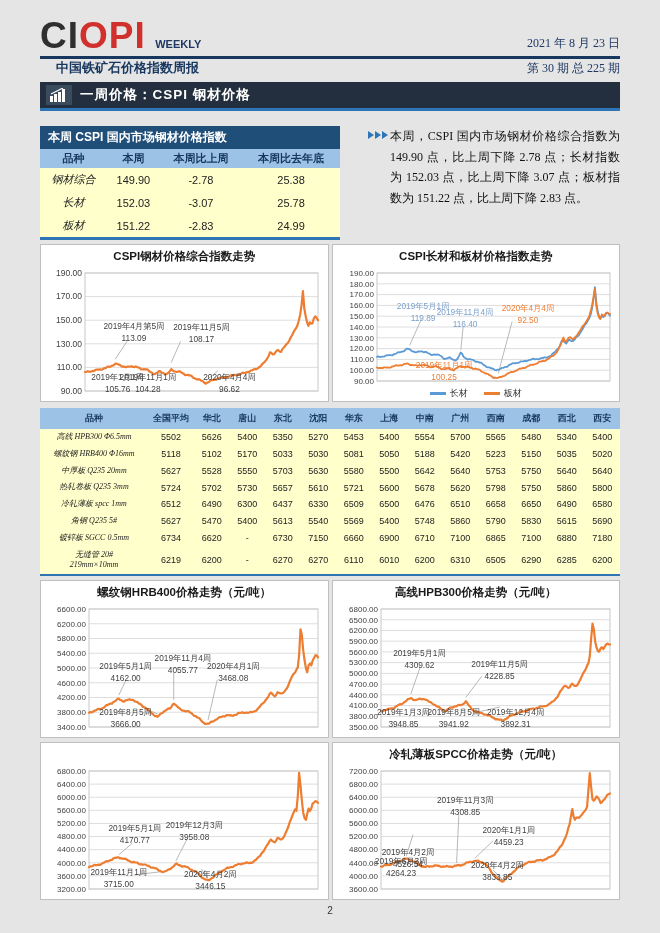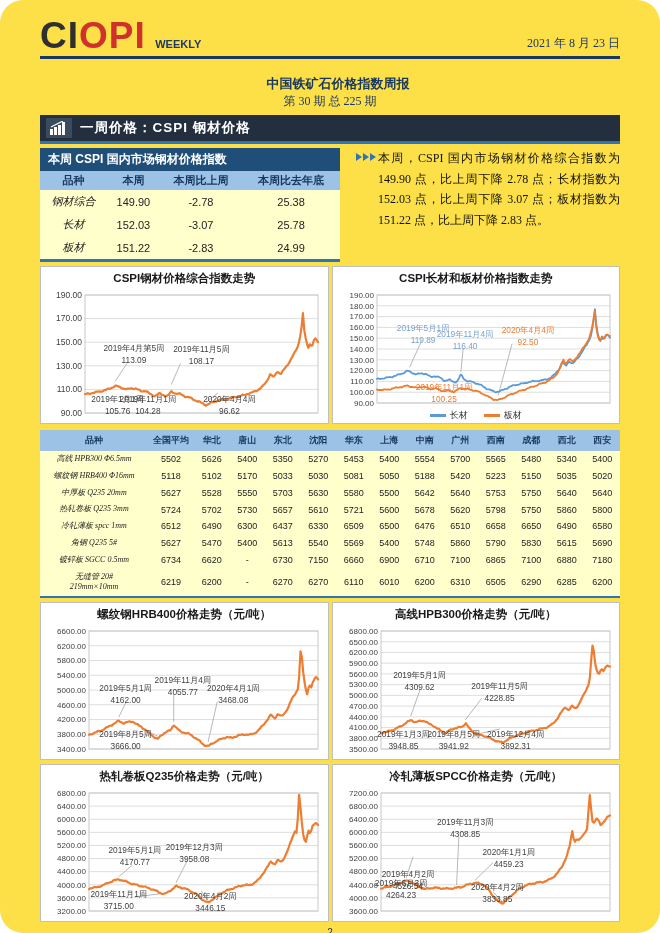--- a/index.html
+++ b/index.html
@@ -1,35 +1,35 @@
 <!DOCTYPE html>
 <html><head>
 <meta charset="utf-8">
 <style>
   html,body{margin:0;padding:0;background:#fff;}
   .page{width:660px;height:933px;box-sizing:border-box;padding:10px 40px 0 40px;
-        font-family:"Liberation Sans",sans-serif;position:relative;background:#fde047;overflow:hidden;border-radius:23px;}
+        font-family:"Liberation Sans",sans-serif;position:relative;background:#e5e5e5;overflow:hidden;}
   
   .logo-row{display:flex;justify-content:space-between;align-items:flex-end;height:44px;}
   .logo{line-height:1;}
   .logo-dark{color:#2f2f2f;font-size:37px;font-weight:bold;letter-spacing:1px;}
   .logo-red{color:#d0312d;font-size:37px;font-weight:bold;letter-spacing:1px;}
   .logo-weekly{font-size:11px;color:#1f3864;font-weight:bold;margin-left:5px;}
   .hdr-date{font-size:12px;color:#1f3864;font-family:"Liberation Serif",serif;padding-bottom:2px;}
   .rule{height:3px;background:#17375e;margin-top:2px;}
-  .sub-row{display:flex;justify-content:space-between;align-items:center;padding:16px 0 5px 0;flex-direction:column;}
+  .sub-row{display:flex;justify-content:space-between;align-items:center;padding:0 0 5px 0;}
   .pub{font-size:13px;font-weight:bold;color:#17375e;padding-left:16px;}
   .issue{font-size:12px;color:#1f3864;font-family:"Liberation Serif",serif;}
   
   .section-bar{background:#232f3e;height:26px;display:flex;align-items:center;gap:8px;
                padding:0 6px;border-bottom:3px solid #2e75b6;}
   .icon-box{background:#3b4b5e;width:26px;height:20px;display:flex;align-items:center;justify-content:center;}
   .section-title{color:#fff;font-size:13.5px;font-weight:bold;letter-spacing:1px;}
   
-  .top-grid{display:flex;gap:16px;margin-top:4px;}
+  .top-grid{display:flex;gap:28px;margin-top:15px;}
   .idx-wrap{width:300px;border-bottom:3px solid #2e75b6;}
   .tbl-title{background:#1f4e79;color:#fff;font-weight:bold;font-size:12px;padding:3px 8px;}
   table{width:100%;border-collapse:collapse;padding-left:23px;}
   #idxTable th{background:#9cc3e5;color:#17375e;font-size:11px;font-weight:bold;padding:2px 2px;}
   #idxTable td{background:#ffffcc;font-size:11px;text-align:center;padding:4px 2px;color:#222;}
   #idxTable td.species{font-family:"Liberation Serif",serif;font-style:italic;}
   .summary{flex:1;position:relative;padding-left:22px;font-family:"Liberation Serif",serif;
            font-size:12px;line-height:1.72;color:#111;text-align:justify;}
   .chevrons{position:absolute;left:0;top:5px;display:inline-flex;}
   .chevrons i{width:0;height:0;border-left:6px solid #2e75b6;border-top:4.5px solid transparent;
@@ -467,21 +467,20 @@
             <div>3941.92</div>
           </div><div class="ann" style="left: 183.11px; top: 103.94px;">
             <div>2019年12月4周</div>
             <div>3892.31</div>
           </div></div>
     </div>
   </div>
 
   <div class="charts-row">
     <div class="chart-box">
-      <div class="chart-title">热轧卷板Q235价格走势（元/吨）</div>
       <div class="chart-area"><svg width="287" height="134">
             <line x1="48" y1="124" x2="277" y2="124" stroke="#dedede" stroke-width="1"></line>
             <text x="45" y="126.8" text-anchor="end" font-size="8" fill="#3f3f3f">3200.00</text>
             <line x1="48" y1="110.88888888888889" x2="277" y2="110.88888888888889" stroke="#dedede" stroke-width="1"></line>
             <text x="45" y="113.68888888888888" text-anchor="end" font-size="8" fill="#3f3f3f">3600.00</text>
             <line x1="48" y1="97.77777777777779" x2="277" y2="97.77777777777779" stroke="#dedede" stroke-width="1"></line>
             <text x="45" y="100.57777777777778" text-anchor="end" font-size="8" fill="#3f3f3f">4000.00</text>
             <line x1="48" y1="84.66666666666666" x2="277" y2="84.66666666666666" stroke="#dedede" stroke-width="1"></line>
             <text x="45" y="87.46666666666665" text-anchor="end" font-size="8" fill="#3f3f3f">4400.00</text>
             <line x1="48" y1="71.55555555555556" x2="277" y2="71.55555555555556" stroke="#dedede" stroke-width="1"></line>

